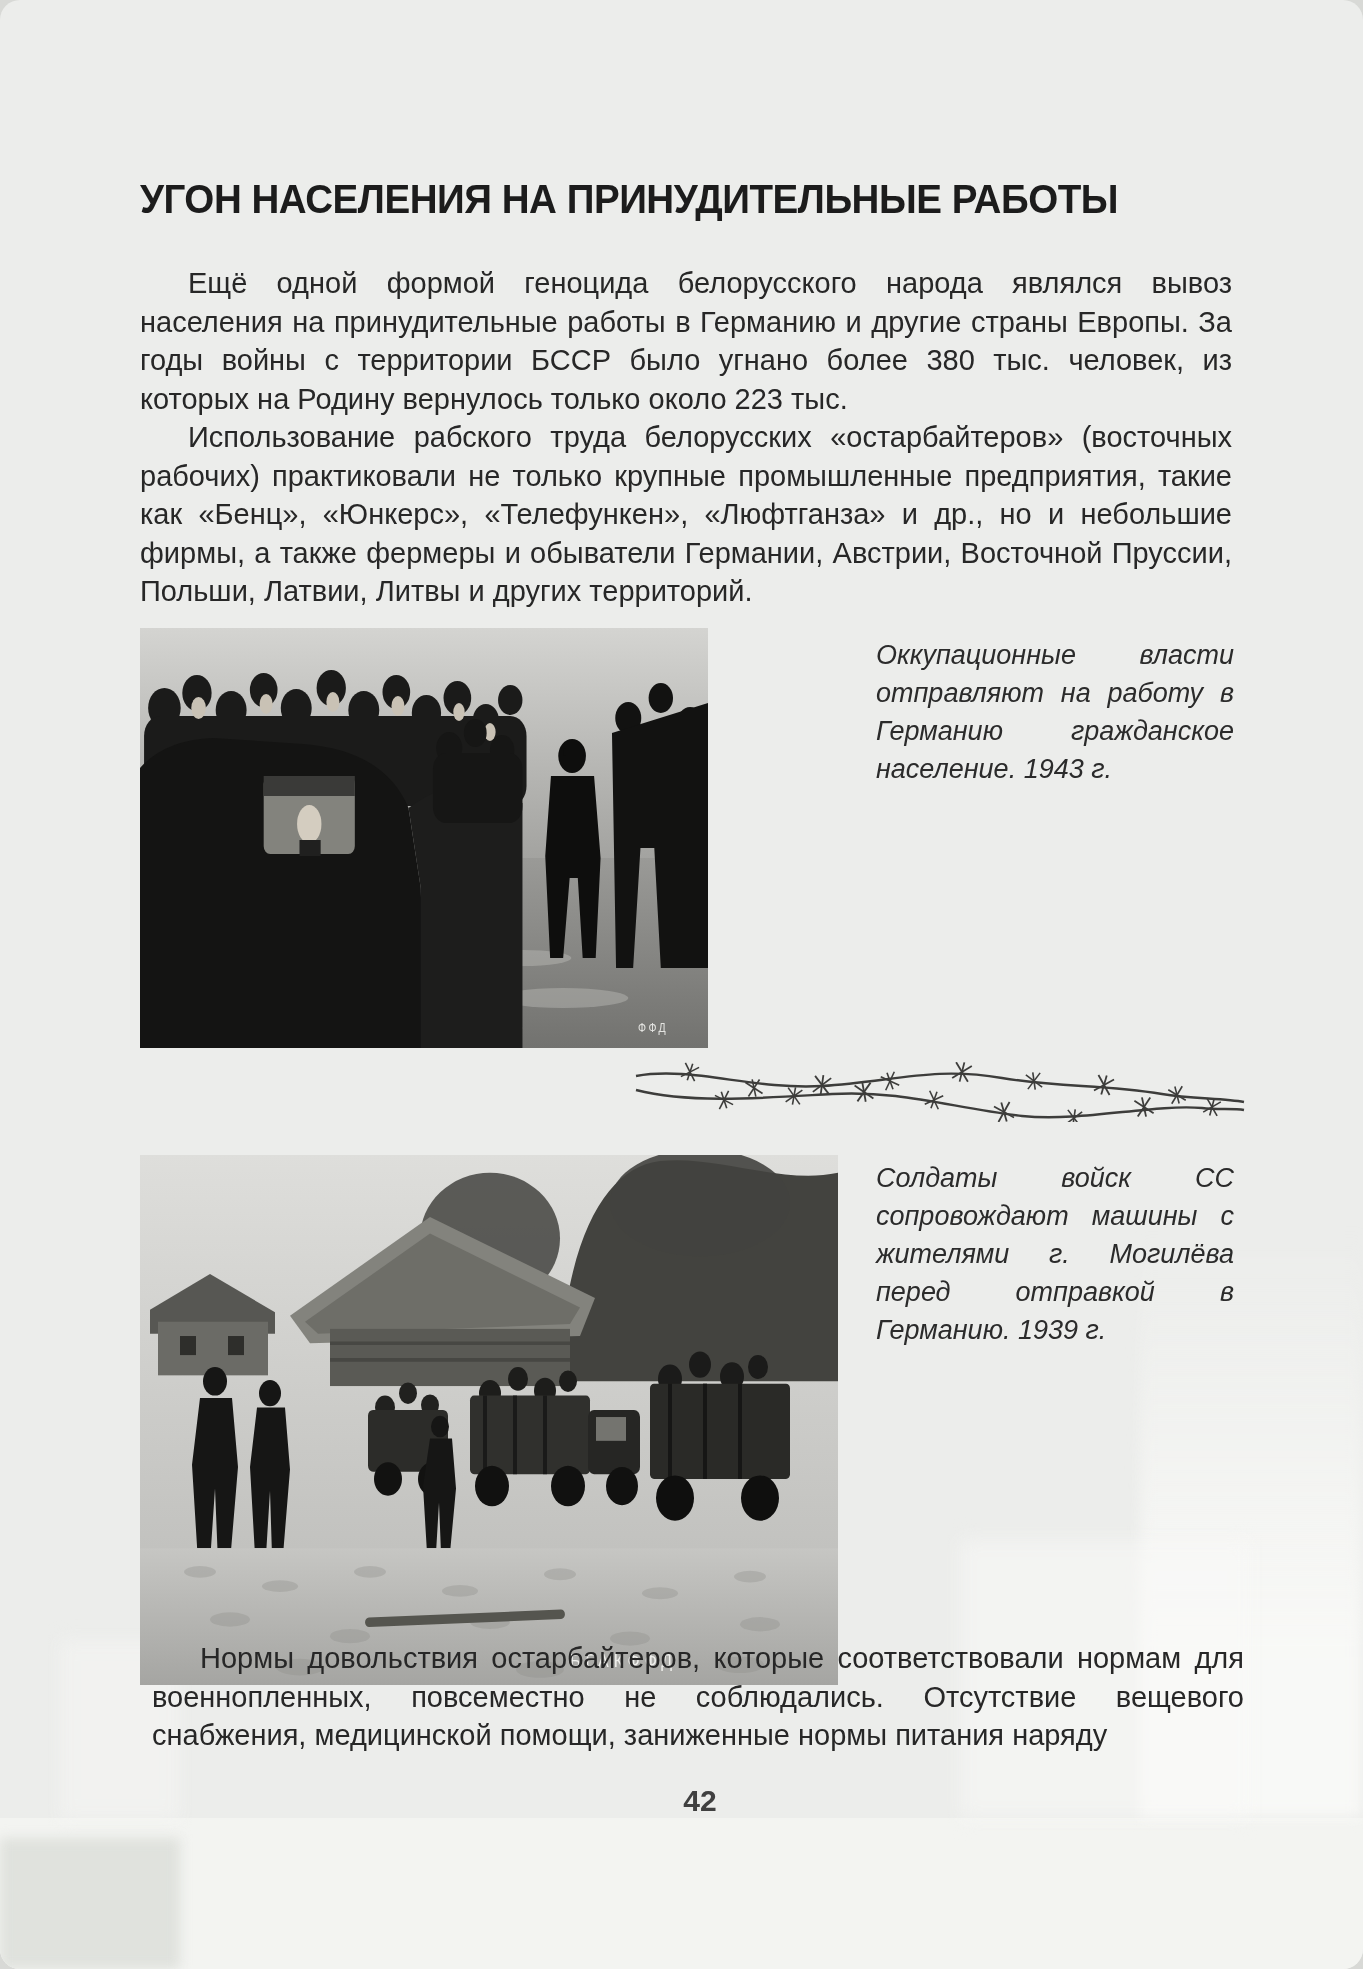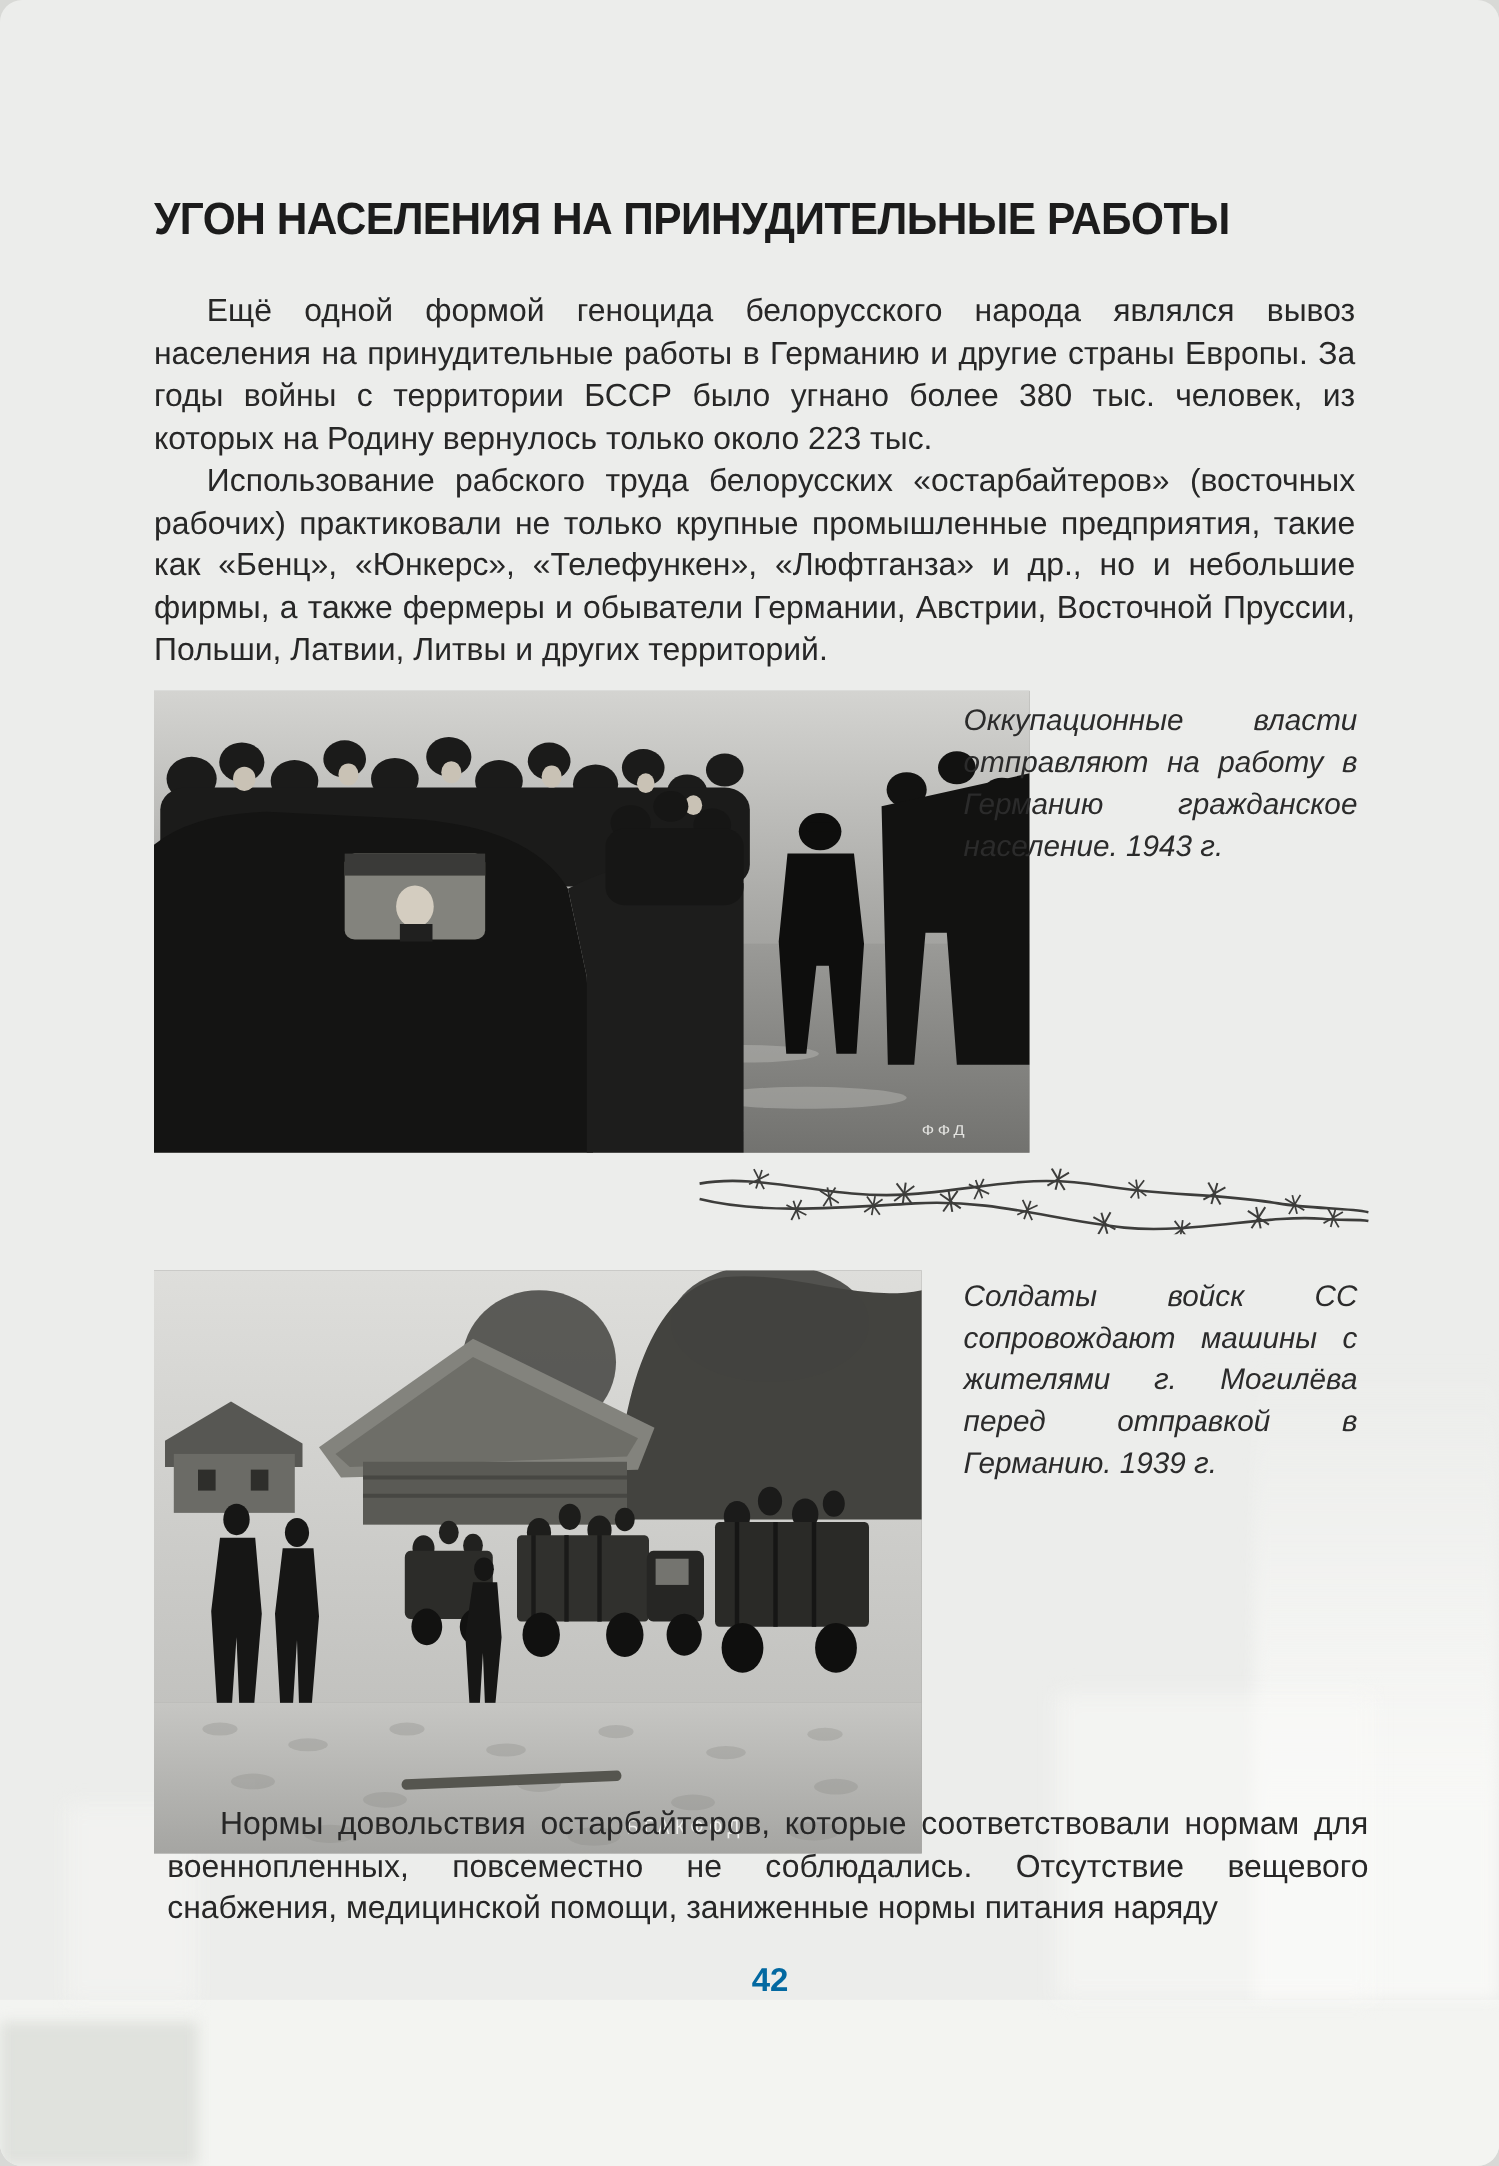--- a/index.html
+++ b/index.html
@@ -25,37 +25,37 @@
     position:absolute;left:140px;width:1092px;margin:0;
     font-size:29px;line-height:38.5px;text-align:justify;
     color:#272727;
   }
   .p1{top:264px;}
   .p2{top:418px;}
   .p3{top:1639px;margin-left:12px;}
   .body-text{text-indent:48px;}
 
   .photo{position:absolute;left:140px;background:#9a9a97;}
-  .photo1{top:628px;width:796px;height:420px;}
+  .photo1{top:628px;width:568px;height:420px;}
   .photo2{top:1155px;width:698px;height:530px;}
   .photo svg{display:block;width:100%;height:100%;}
 
   .caption{
     position:absolute;left:876px;width:358px;margin:0;
     font-size:27px;line-height:38px;font-style:italic;text-align:justify;color:#2b2b2b;
   }
   .cap1{top:636px;}
   .cap2{top:1159px;}
 
   .wire{position:absolute;left:632px;top:1062px;width:616px;height:60px;}
   .wire svg{display:block;width:100%;height:100%;}
 
   .page-number{
     position:absolute;left:154px;top:1784px;width:1092px;margin:0;
-    text-align:center;font-size:30px;font-weight:700;color:#0369a1;
+    text-align:center;font-size:30px;font-weight:700;color:#404040;
   }
 </style>
 </head>
 <body>
 
 <div class="page">
 
   <div class="bg-lower"></div>
   <div class="ghost ghost-right"></div>
   <div class="ghost ghost-mid"></div>

